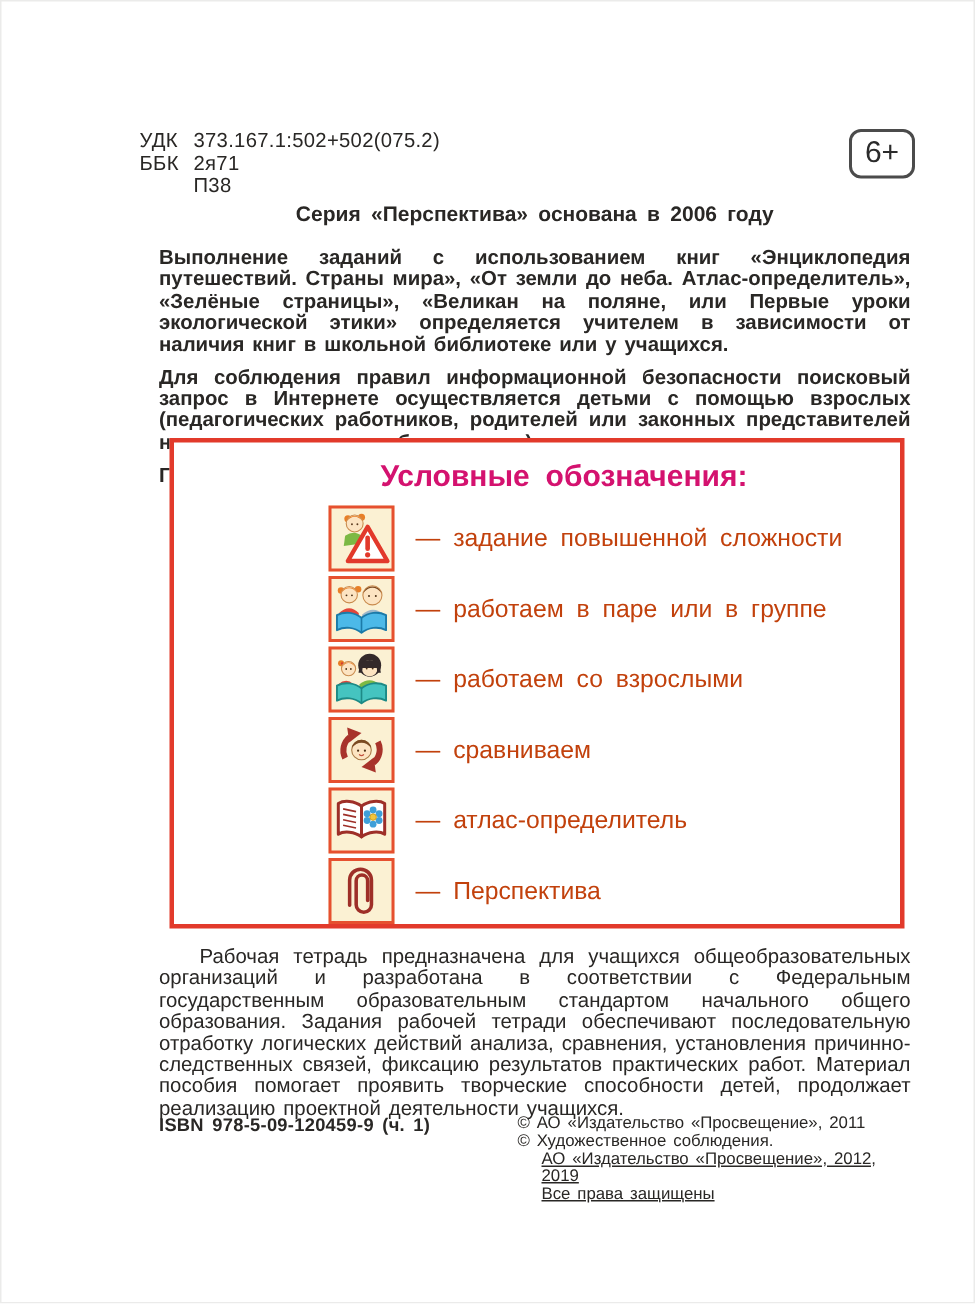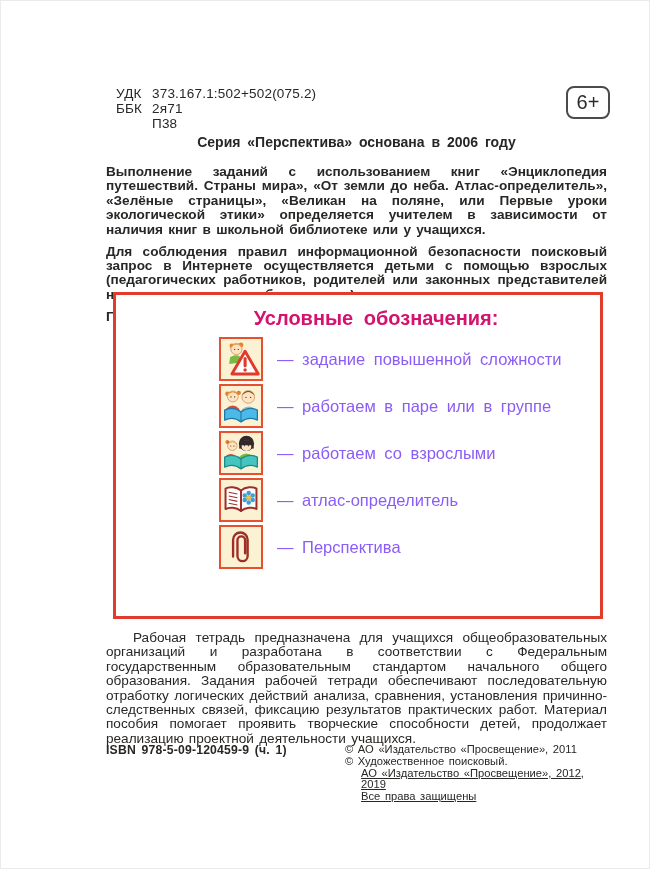--- a/index.html
+++ b/index.html
@@ -2,40 +2,40 @@
 <html><head>
 <meta charset="utf-8">
 <style>
   html,body { margin:0; padding:0; background:#ffffff; }
   .page {
     position:relative; width:650px; height:869px; background:#ffffff;
     font-family:"Liberation Sans", sans-serif; color:#292725; overflow:hidden;
     box-shadow: inset 0 0 0 1px #ebebea;
   }
   
-  .udk-block { position:absolute; left:116px; top:86px; font-size:13.5px; line-height:15px; letter-spacing:.2px; }
+  .udk-block { position:absolute; left:93px; top:86px; font-size:13.5px; line-height:15px; letter-spacing:.2px; }
   .udk-row .lbl { display:inline-block; width:36px; }
   
   .age-badge {
     position:absolute; left:566px; top:86px; width:40px; height:29px;
     border:2px solid #4b4b4b; border-radius:8px; display:flex; align-items:center; justify-content:center;
     font-size:20px; color:#2b2b2b; background:#fff;
   }
   .series { position:absolute; left:106px; top:134px; width:501px; text-align:center; font-weight:bold; font-size:14px; word-spacing:3px; }
   .paras { position:absolute; left:106px; top:165px; width:501px;font-weight:bold; }
   .paras p { margin:0 0 7.5px 0; font-size:13.6px; line-height:14.4px; text-align:justify; word-spacing:1.5px; }
   .paras p.no-just { text-align:left; }
   
   .legend-box { position:absolute; left:113px; top:292px; width:490px; height:327px; box-sizing:border-box; border:3px solid #e23a2b; background:#fff;padding-left:36px; }
   .legend-title { margin-top:12px; text-align:center; font-weight:bold; font-size:20px; word-spacing:5px; color:#d4126f; }
   .legend-row { display:flex; align-items:center; margin:0 0 3px 67px; height:44px; }
   .legend-row.first { margin-top:7px; }
   .icon-tile { flex:0 0 44px; width:44px; height:44px; box-sizing:border-box; border:2.5px solid #e6502f; background:#fbf1d3; }
   .icon-tile svg { display:block; width:100%; height:100%; }
-  .legend-label { margin-left:14px; font-size:16.5px; word-spacing:4px; color:#8b5cf6; }
+  .legend-label { margin-left:14px; font-size:16.5px; word-spacing:4px; color:#c2410c; }
   
   .annotation { position:absolute; left:106px; top:631px; width:501px; margin:0; font-size:13.6px; line-height:14.4px; text-align:justify; text-indent:27px; word-spacing:1.5px; }
   
   .imprint { position:absolute; left:106px; top:744px; width:501px; }
   .isbn-col { font-weight:bold; font-size:12.2px; line-height:12.4px; letter-spacing:.2px; word-spacing:2px; }
   .copy-col { position:absolute; left:239px; top:0; font-size:11.2px; line-height:11.8px; word-spacing:1.5px; }
   .copy-col .indent { padding-left:16px;text-decoration:underline; }
 </style>
 </head>
 <body>
@@ -123,20 +123,38 @@
             <circle cx="30.2" cy="14" r="0.7" fill="#4a2f15"></circle>
           <path d="M5 25.5 q6 -5 11 0 v4 h-11 z" fill="#e2453a"></path>
           <path d="M20.5 25.5 q7.5 -6 14.5 0 v4 h-14.5 z" fill="#7cb944"></path>
           <path d="M4 26.5 C10 23.5 17 24.5 22 28.5 C27 24.5 34 23.5 40 26.5 L40 37.5 C34 34.5 27 35.5 22 39.5 C17 35.5 10 34.5 4 37.5 Z" fill="#45c4c0" stroke="#1d8a86" stroke-width="1.4" stroke-linejoin="round"></path>
           <line x1="22" y1="28.5" x2="22" y2="39.5" stroke="#1d8a86" stroke-width="1.2"></line>
         </svg>
       </span>
       <span class="legend-label">— работаем со взрослыми</span>
     </div>
 
+    <div class="legend-row">
+      <span class="icon-tile">
+        <svg viewBox="0 0 44 44">
+          <g stroke="#a8332b" stroke-width="4.4" fill="none">
+            <path d="M10 28 A12.5 12.5 0 0 1 13.5 12.5"></path>
+            <path d="M34 16 A12.5 12.5 0 0 1 30.5 31.5"></path>
+          </g>
+          <polygon points="11.5,5.5 22,9.5 13,16.5" fill="#a8332b"></polygon>
+          <polygon points="32.5,38.5 22,34.5 31,27.5" fill="#a8332b"></polygon>
+          <circle cx="22" cy="22" r="7.2" fill="#fce4c2" stroke="#a97946" stroke-width="0.8"></circle>
+          <path d="M14.9 20.4 a7.2 7.2 0 0 1 14.2 0 q-3.1 -3.8 -7.1 -3.8 q-4 0 -7.1 3.8 z" fill="#7b4a21"></path>
+          <circle cx="19.5" cy="22.5" r="0.8" fill="#4a2f15"></circle>
+            <circle cx="24.5" cy="22.5" r="0.8" fill="#4a2f15"></circle>
+          <path d="M20.5 25.5 q1.5 1.3 3 0" stroke="#c2513d" stroke-width="0.9" fill="none" stroke-linecap="round"></path>
+        </svg>
+      </span>
+      <span class="legend-label">— сравниваем</span>
+    </div>
 
     <div class="legend-row">
       <span class="icon-tile">
         <svg viewBox="0 0 44 44">
           <path d="M22 11.5 C17 7.5 9 7 5 9.5 L5 32 C9 29.5 17 30 22 34 Z" fill="#ffffff" stroke="#9e2f28" stroke-width="2.2" stroke-linejoin="round"></path>
           <path d="M22 11.5 C27 7.5 35 7 39 9.5 L39 32 C35 29.5 27 30 22 34 Z" fill="#ffffff" stroke="#9e2f28" stroke-width="2.2" stroke-linejoin="round"></path>
           <g stroke="#9e2f28" stroke-width="1.2">
             <line x1="8.5" y1="13.5" x2="18" y2="15.5"></line>
             <line x1="8.5" y1="17.5" x2="18" y2="19.5"></line>
             <line x1="8.5" y1="21.5" x2="18" y2="23.5"></line>
@@ -167,19 +185,19 @@
   </div>
 
   <p class="annotation">Рабочая тетрадь предназначена для учащихся общеобразовательных организаций и разработана в соответствии с Федеральным государственным образовательным стандартом начального общего образования. Задания рабочей тетради обеспечивают последовательную отработку логических действий анализа, сравнения, установления причинно-следственных связей, фиксацию результатов практических работ. Материал пособия помогает проявить творческие способности детей, продолжает реализацию проектной деятельности учащихся.</p>
 
   <div class="imprint">
     <div class="isbn-col">
       <div>ISBN 978-5-09-120459-9 (ч. 1)</div>
     </div>
     <div class="copy-col">
       <div>© АО «Издательство «Просвещение», 2011</div>
-      <div>© Художественное поисковый.</div>
+      <div>© Художественное соблюдения.</div>
       <div class="indent">АО «Издательство «Просвещение», 2012, 2019</div>
       <div class="indent">Все права защищены</div>
     </div>
   </div>
 
 </div>
 
 </body></html>

